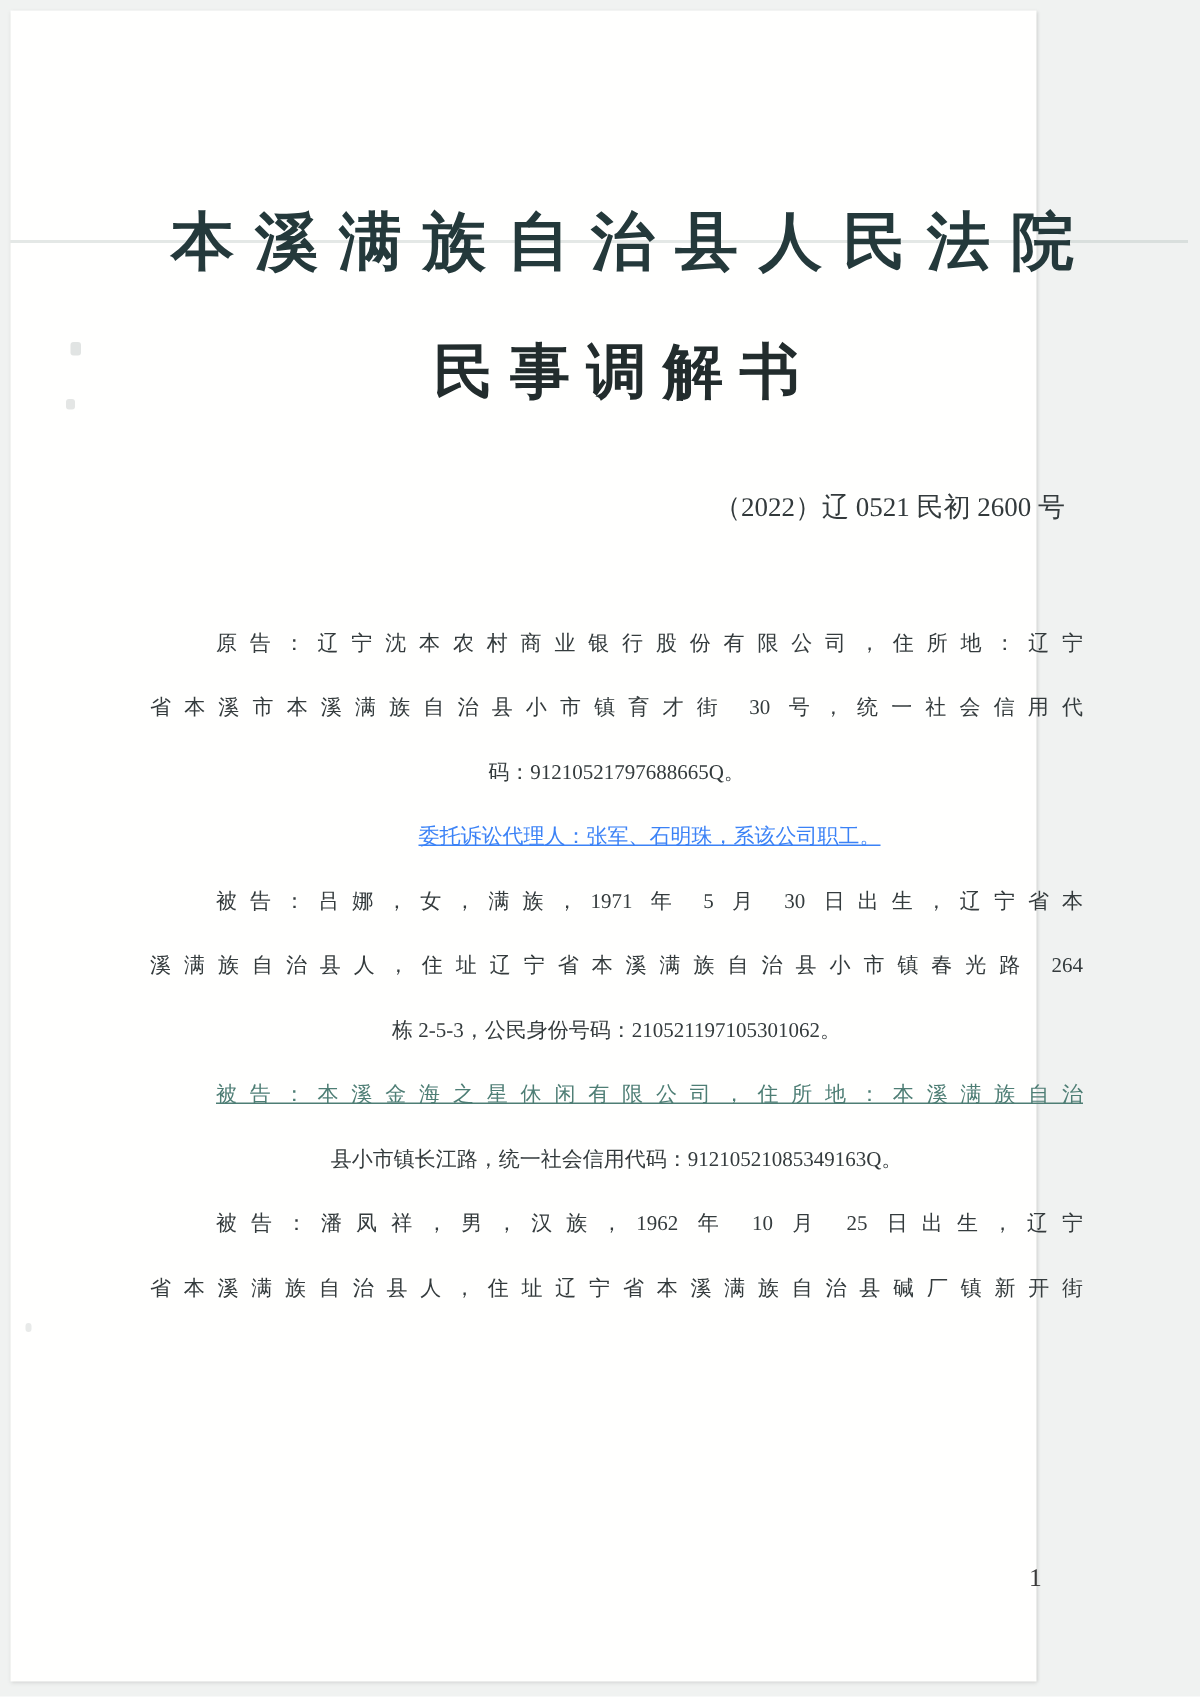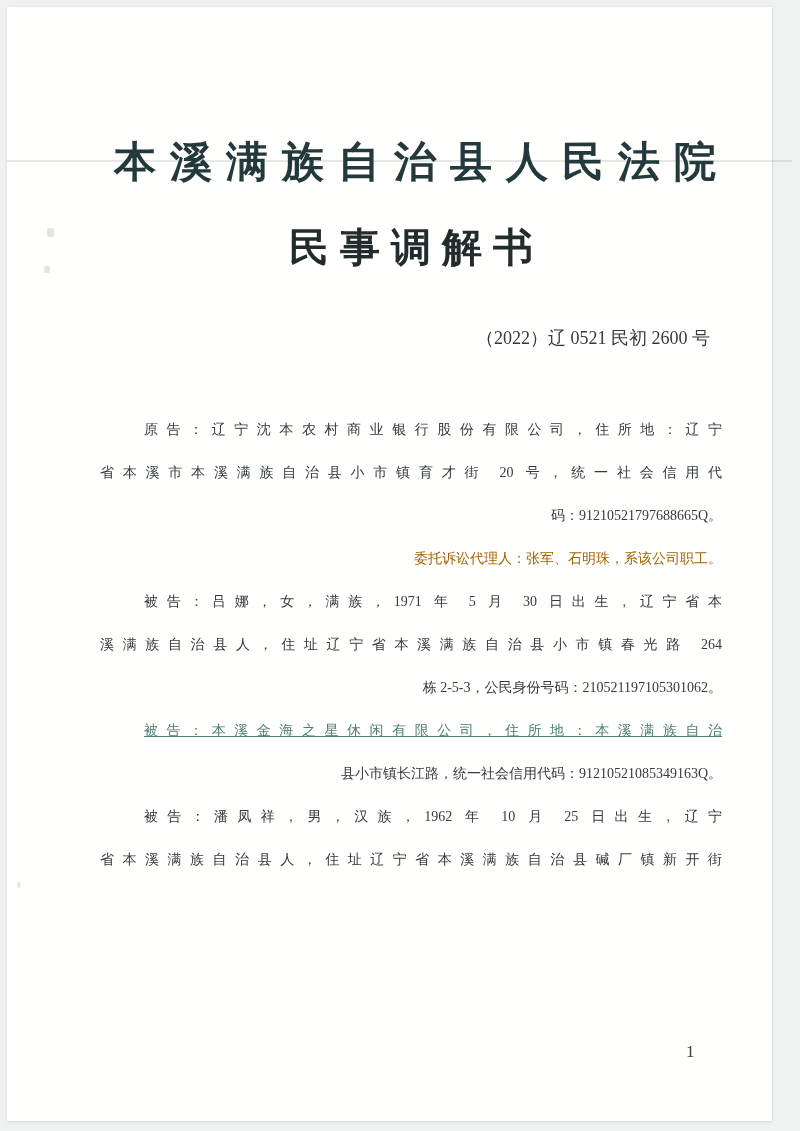--- a/index.html
+++ b/index.html
@@ -11,21 +11,21 @@
     height: 1131px;
     background: #f0f2f1;
     position: relative;
     overflow: hidden;
     font-family: "Liberation Serif", "DejaVu Serif", serif;
   }
   .page {
     position: absolute;
     left: 7px;
     top: 7px;
-    width: 765px;
+    width: 684px;
     height: 1114px;
     background: #fffffe;
     box-shadow: 0 1px 3px rgba(0,0,0,0.10), 1px 0 2px rgba(0,0,0,0.06);
   }
   .content {
     position: absolute;
     left: 93px;
     top: 0;
     width: 622px;
   }
@@ -66,32 +66,33 @@
   }
   .bodytext p {
     margin: 0;
     line-height: 43px;
   }
   .line.fill {
     text-align: justify;
     text-align-last: justify;
   }
   .line.end {
-    text-align: right;
+    text-align: center;
     white-space: nowrap;
   }
   .line.indent {
     text-indent: 44px;
   }
   .line.tint {
     color: #4e7e75;
     text-decoration: underline;
   }
   .line.dark {
-    color: #a16207;
+    color: #3b82f6;
+    text-decoration: underline;
   }
   .pageno {
     position: absolute;
     left: 679px;
     top: 1035px;
     font-size: 17px;
     line-height: 20px;
     color: #3a3a3a;
   }
   
@@ -141,21 +142,21 @@
   <div class="speck3"></div>
 
   <div class="content">
     <h1 class="court">本溪满族自治县人民法院</h1>
     <h2 class="doctype">民事调解书</h2>
     <div class="caseno">（2022）辽 0521 民初 2600 号</div>
 
     <div class="bodytext">
 
       <p class="line fill indent">原告：辽宁沈本农村商业银行股份有限公司，住所地：辽宁</p>
-      <p class="line fill">省本溪市本溪满族自治县小市镇育才街 20 号，统一社会信用代</p>
+      <p class="line fill">省本溪市本溪满族自治县小市镇育才街 30 号，统一社会信用代</p>
       <p class="line end">码：91210521797688665Q。</p>
 
 
       <p class="line end indent dark">委托诉讼代理人：张军、石明珠，系该公司职工。</p>
 
       <p class="line fill indent">被告：吕娜，女，满族，1971 年 5 月 30 日出生，辽宁省本</p>
       <p class="line fill">溪满族自治县人，住址辽宁省本溪满族自治县小市镇春光路 264</p>
       <p class="line end">栋 2-5-3，公民身份号码：210521197105301062。</p>
 
       <p class="line fill indent tint">被告：本溪金海之星休闲有限公司，住所地：本溪满族自治</p>

